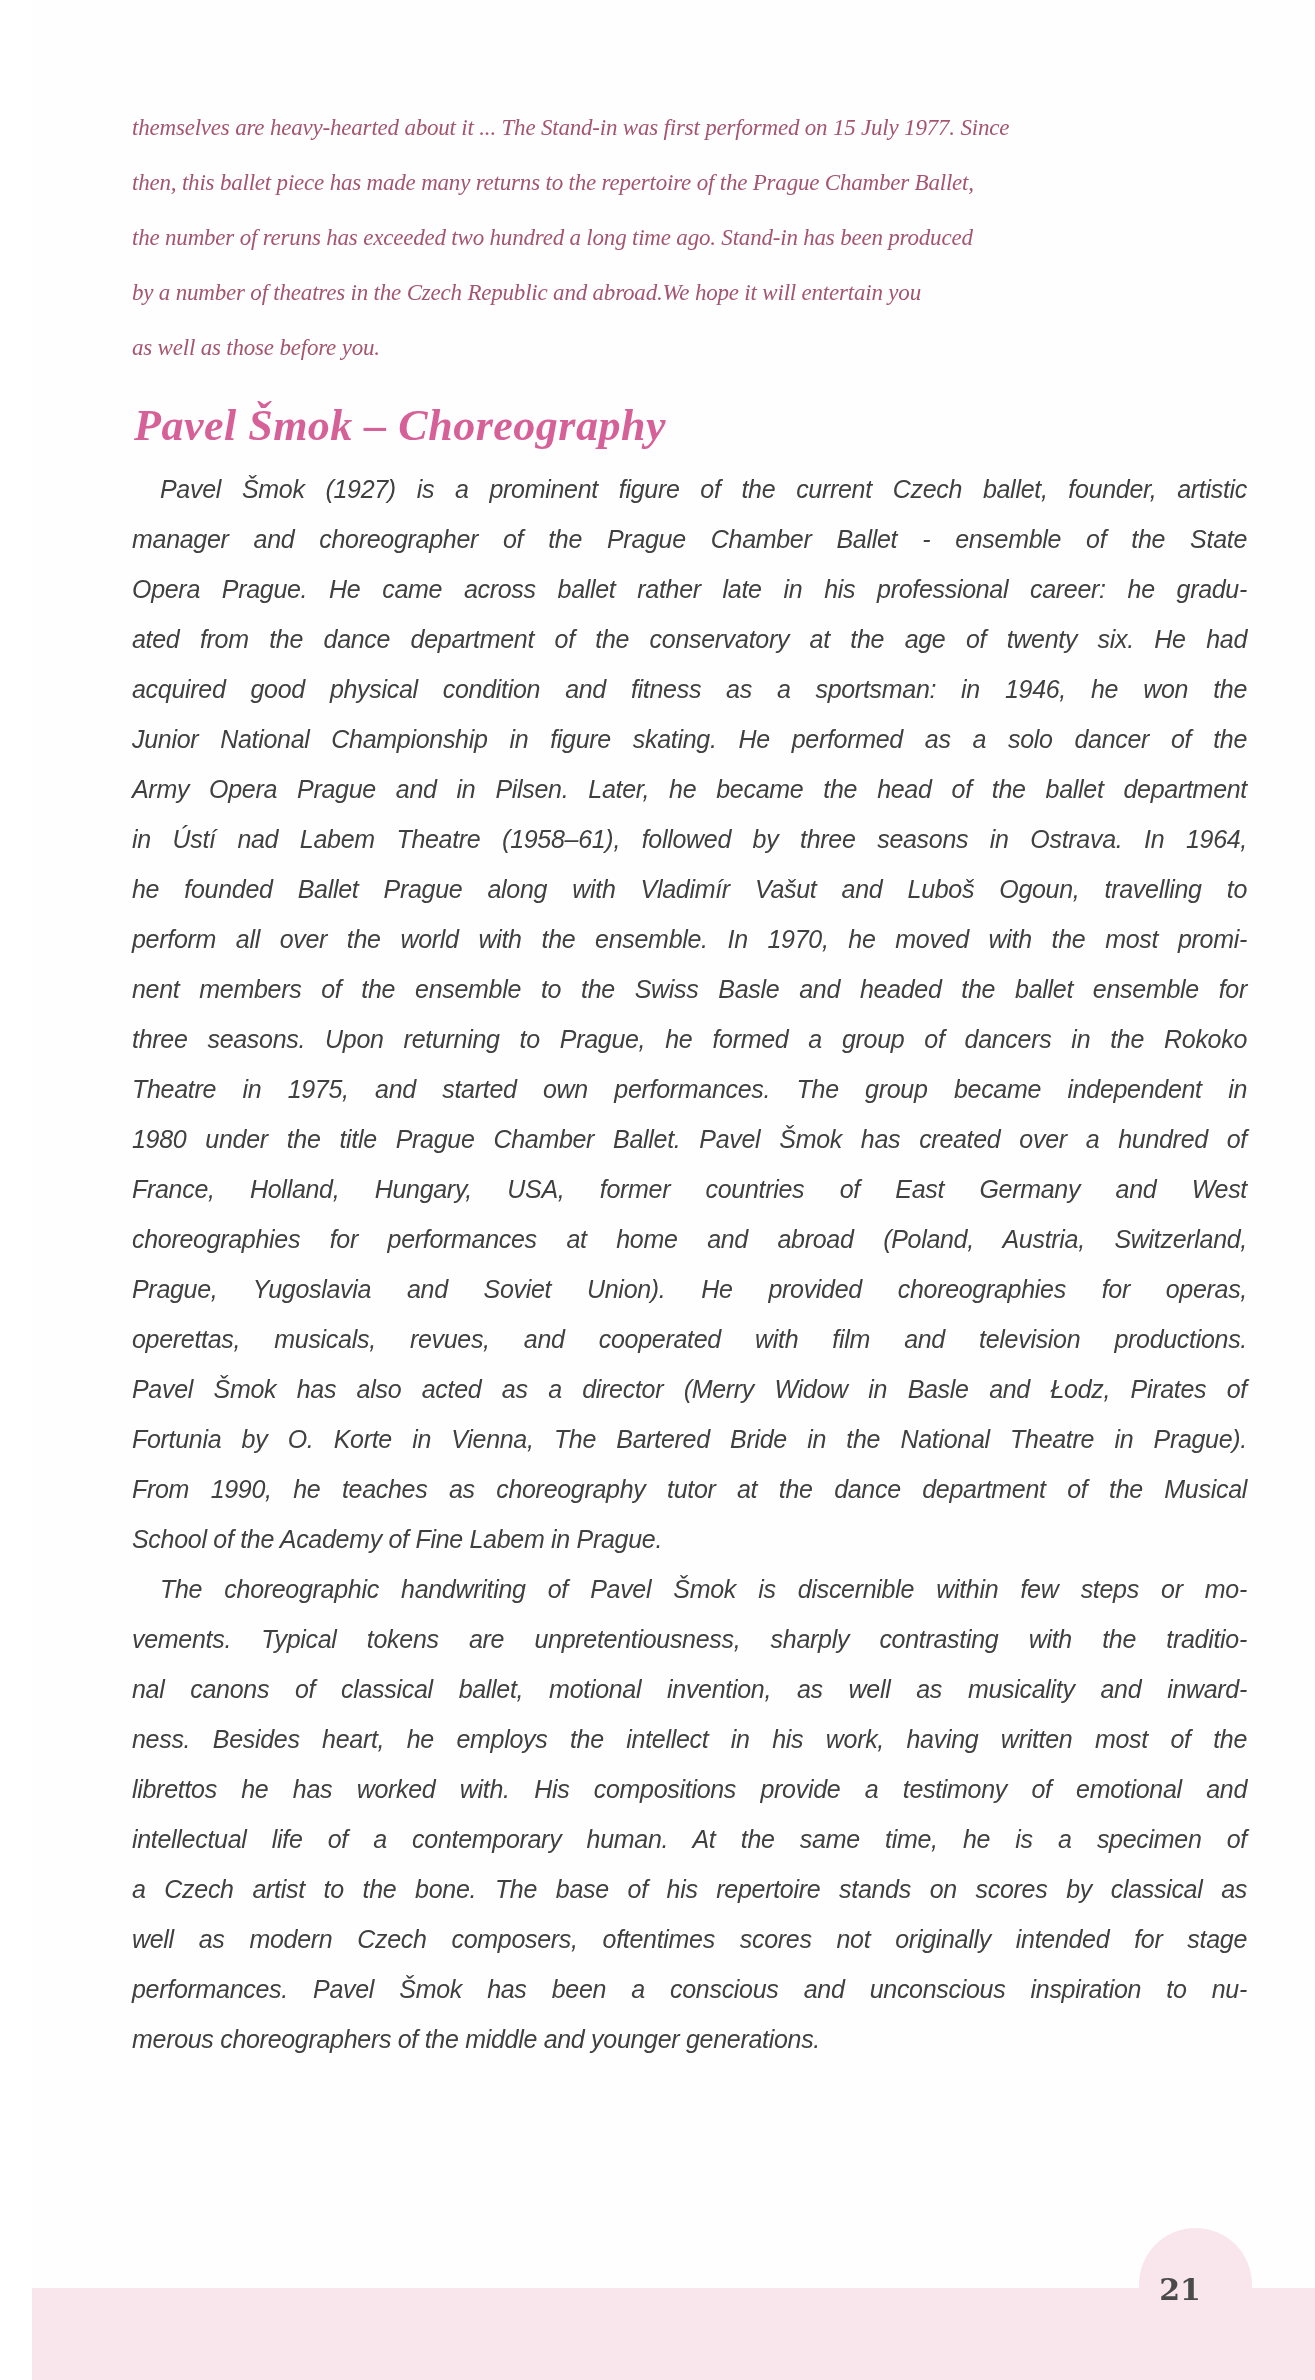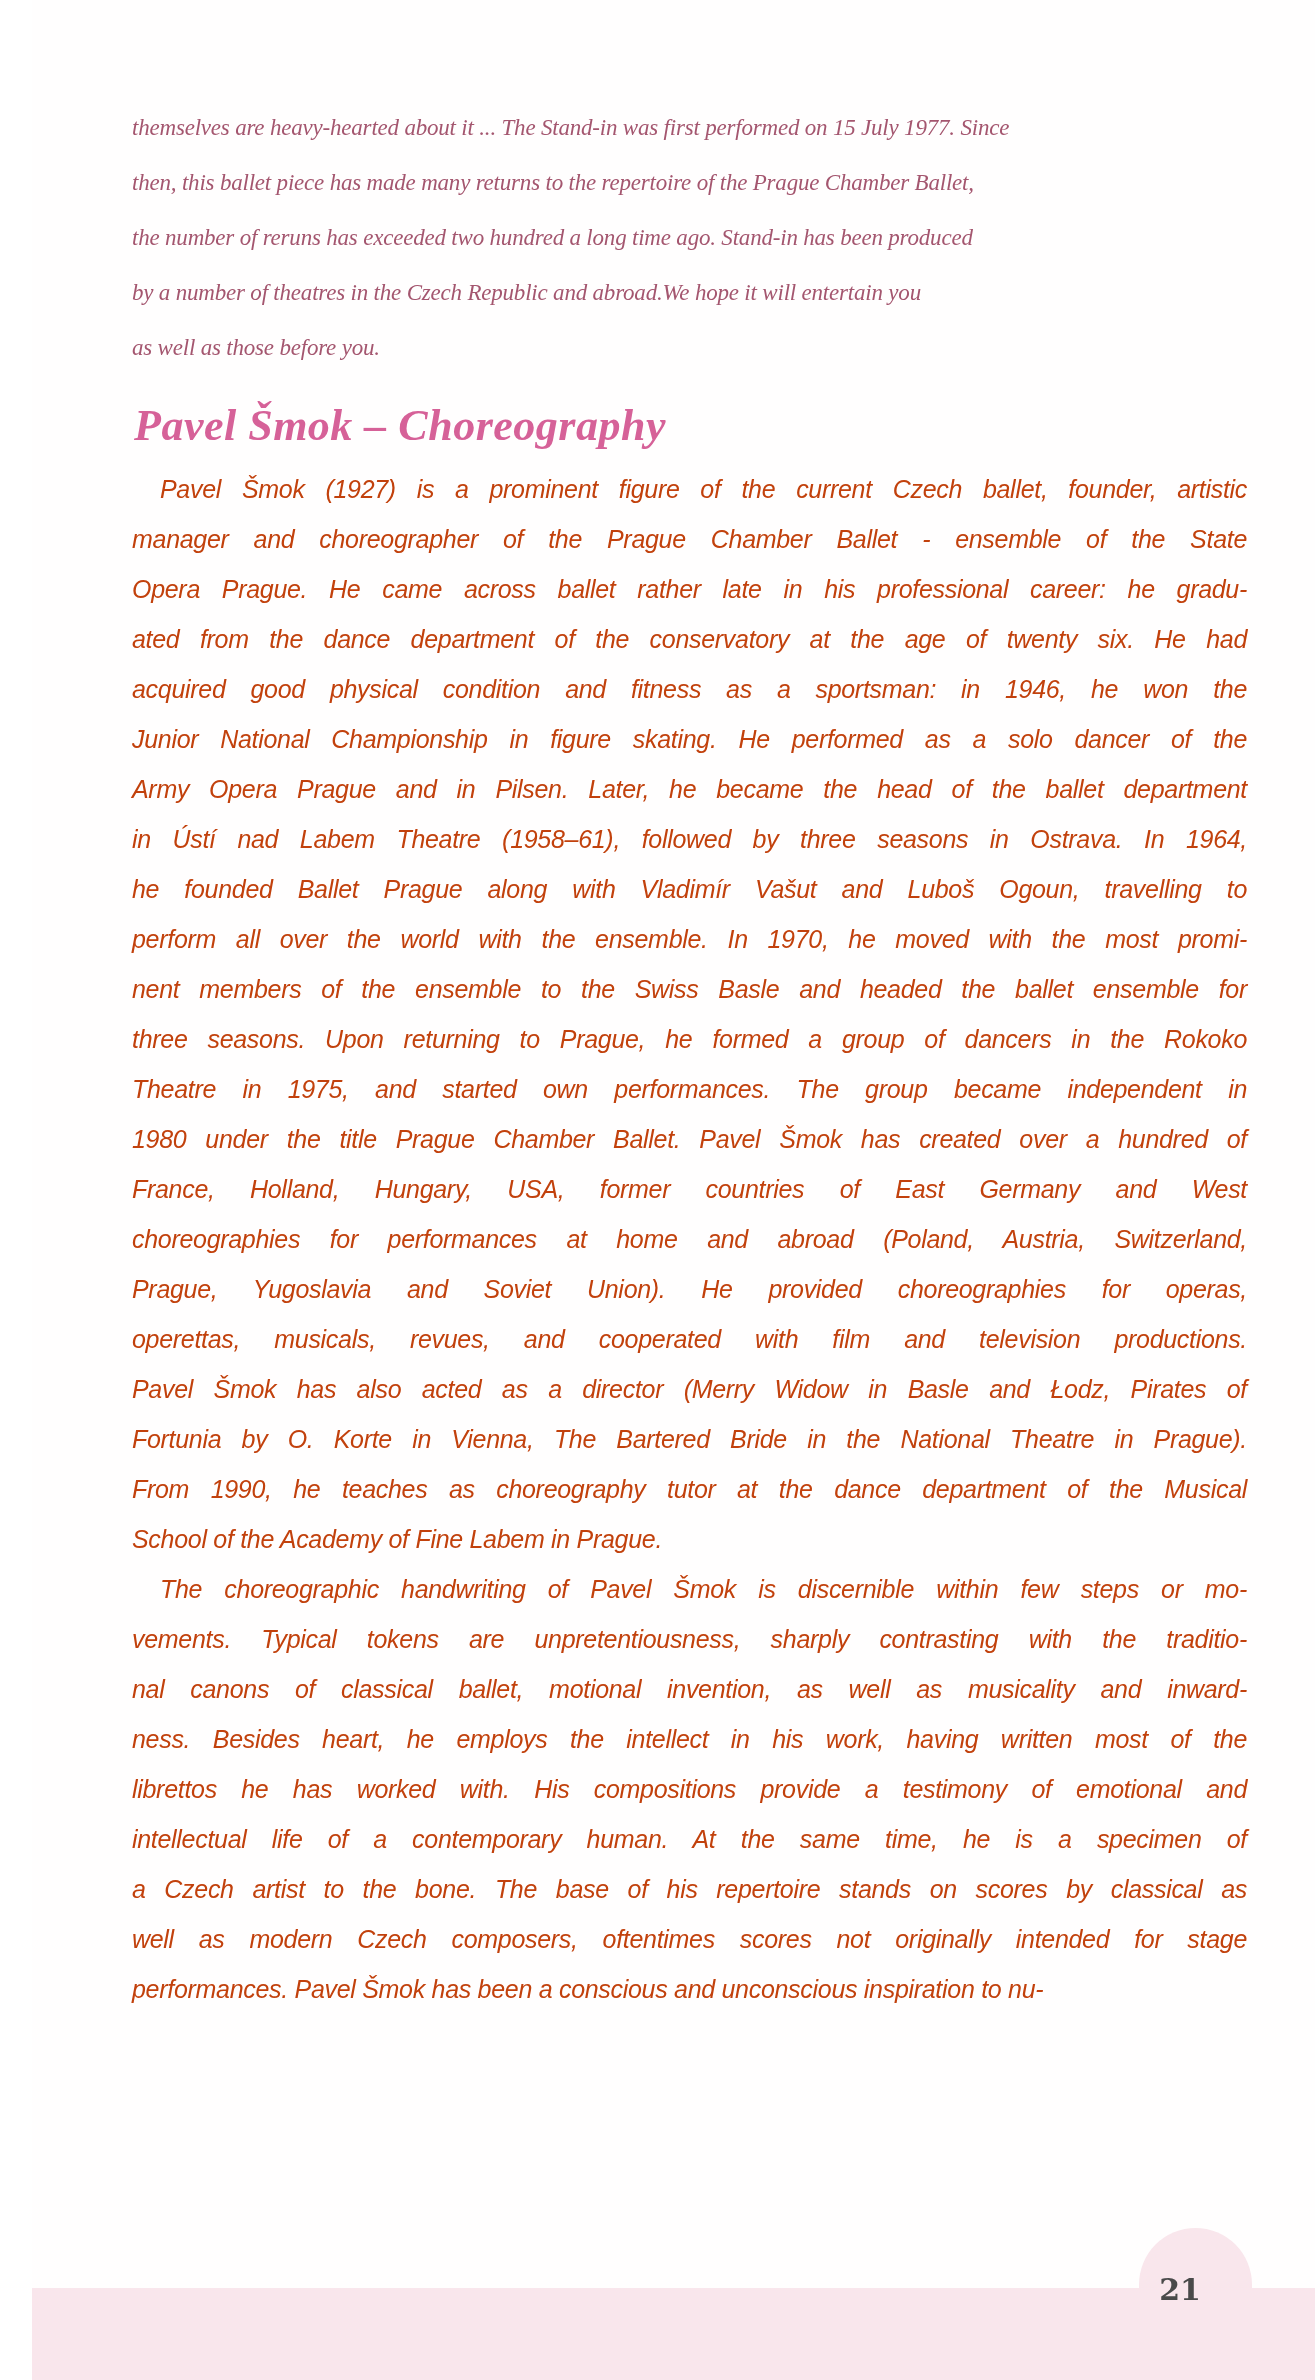--- a/index.html
+++ b/index.html
@@ -47,21 +47,21 @@
     top: 464px;
     width: 1115px;
   }
   .para {
     font-family: "Liberation Sans", sans-serif;
     font-style: italic;
     font-weight: 300;
     font-size: 25px;
     line-height: 50px;
     letter-spacing: -0.3px;
-    color: #c2410c;
+    color: #404040;
   }
   .para .line { text-align: justify; text-align-last: justify; }
   .para .line:first-child { text-indent: 28px; }
   .para .line:last-child { text-align-last: left; }
   
   .footer-band {
     position: absolute;
     left: 0;
     right: 0;
     bottom: 0;
@@ -132,20 +132,21 @@
     <div class="para">
         <div class="line">The choreographic handwriting of Pavel Šmok is discernible within few steps or mo-</div>
         <div class="line">vements. Typical tokens are unpretentiousness, sharply contrasting with the traditio-</div>
         <div class="line">nal canons of classical ballet, motional invention, as well as musicality and inward-</div>
         <div class="line">ness. Besides heart, he employs the intellect in his work, having written most of the</div>
         <div class="line">librettos he has worked with. His compositions provide a testimony of emotional and</div>
         <div class="line">intellectual life of a contemporary human. At the same time, he is a specimen of</div>
         <div class="line">a Czech artist to the bone. The base of his repertoire stands on scores by classical as</div>
         <div class="line">well as modern Czech composers, oftentimes scores not originally intended for stage</div>
         <div class="line">performances. Pavel Šmok has been a conscious and unconscious inspiration to nu-</div>
+        <div class="line">merous choreographers of the middle and younger generations.</div>
       </div>
   </div>
 
   <div class="footer-band"></div>
   <div class="page-tab"></div>
   <div class="page-number">21</div>
 
 </div>
 
 </body></html>

